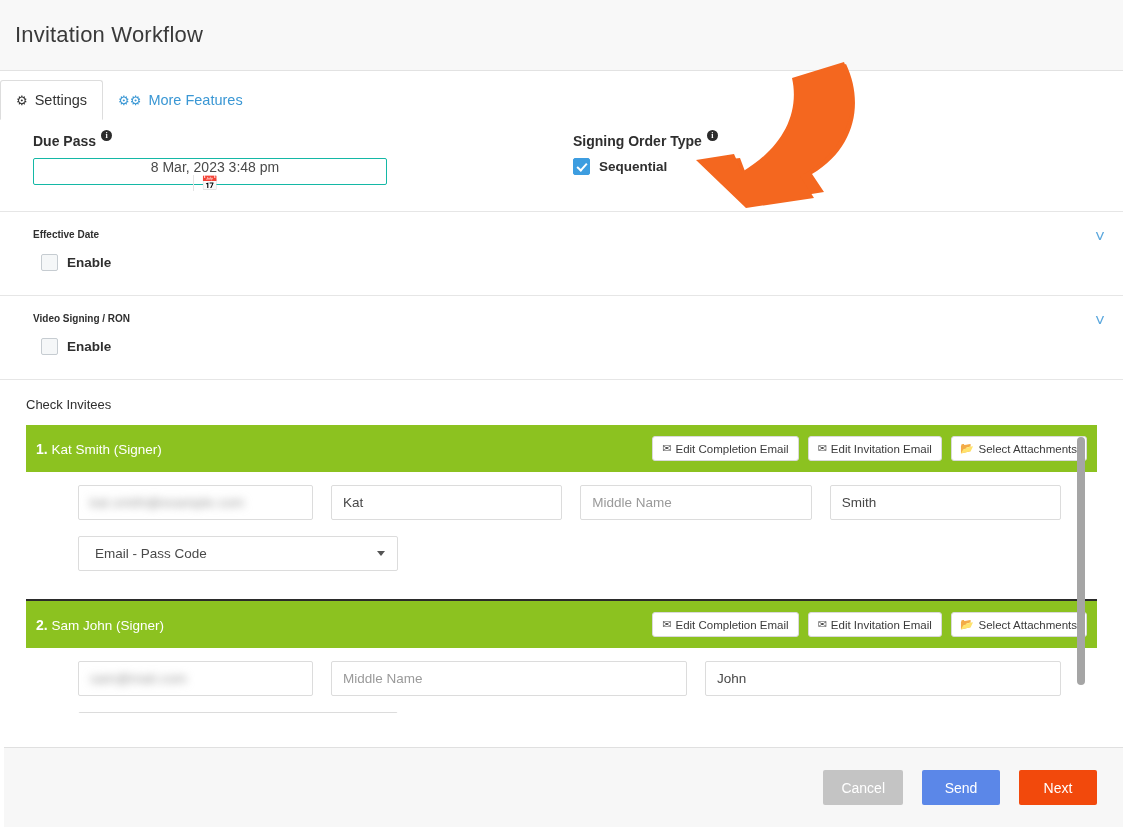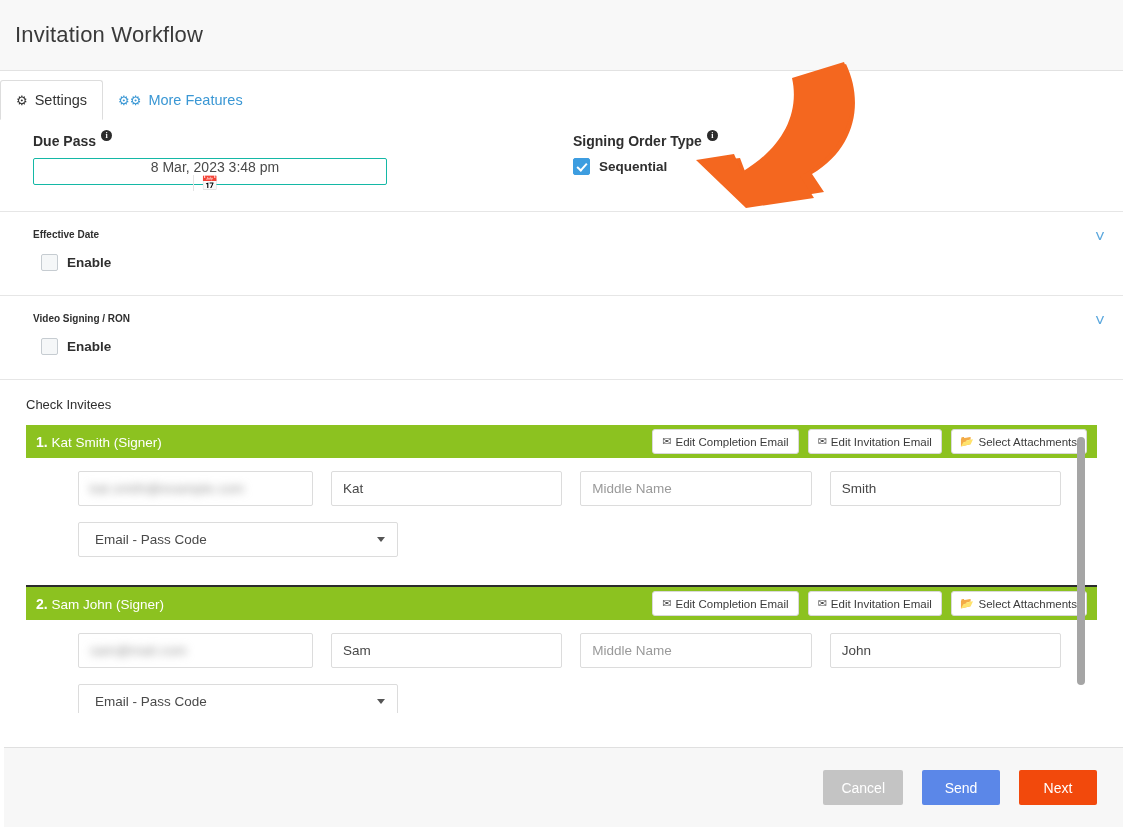--- a/index.html
+++ b/index.html
@@ -206,21 +206,21 @@
     position: relative;
     height: 288px;
     overflow: hidden;
     border-bottom: none;
   }
   .signer { background: #ffffff; }
   .signer + .signer { border-top: 2px solid #2b2b2b; margin-top: 18px; }
 
   .signer-head {
     background: #8cc220;
-    height: 33px;
+    height: 47px;
     display: flex;
     align-items: center;
     padding: 0 10px 0 10px;
     position: relative;
   }
   .signer-name {
     color: #ffffff;
     font-size: 13.5px;
     flex: 1;
   }
@@ -475,21 +475,20 @@
               <span class="gi">📂</span>
               <span>Select Attachments</span>
             </div>
           </div>
         </div>
         <div class="signer-body">
           <div class="row-fields">
             <div class="tf redacted">
               <span class="blur-text">sam@mail.com</span>
             </div>
-            <div class="tf">Sam</div>
             <div class="tf placeholder">Middle Name</div>
             <div class="tf">John</div>
           </div>
           <div class="row-select">
             <div class="sel">
               <span class="txt">Email - Pass Code</span>
               <span class="caret"></span>
             </div>
           </div>
         </div>

